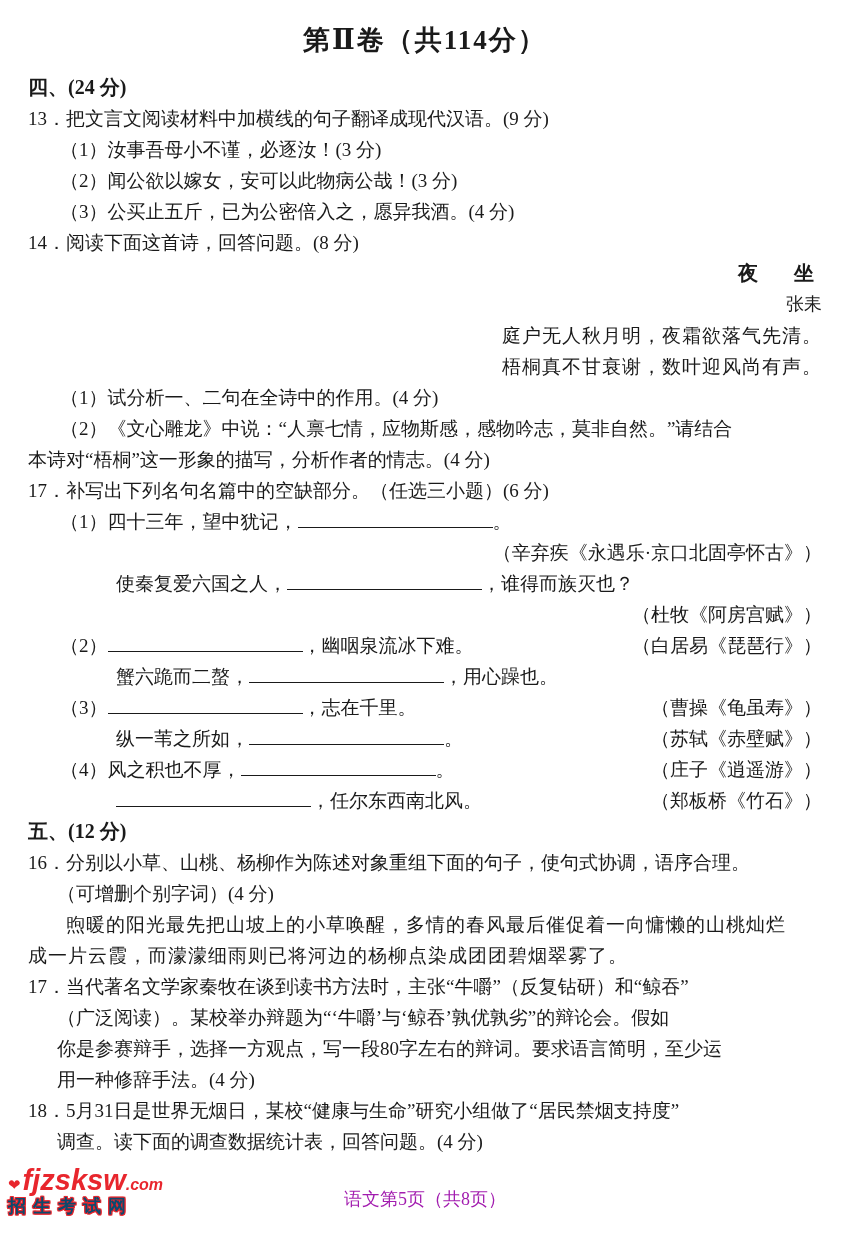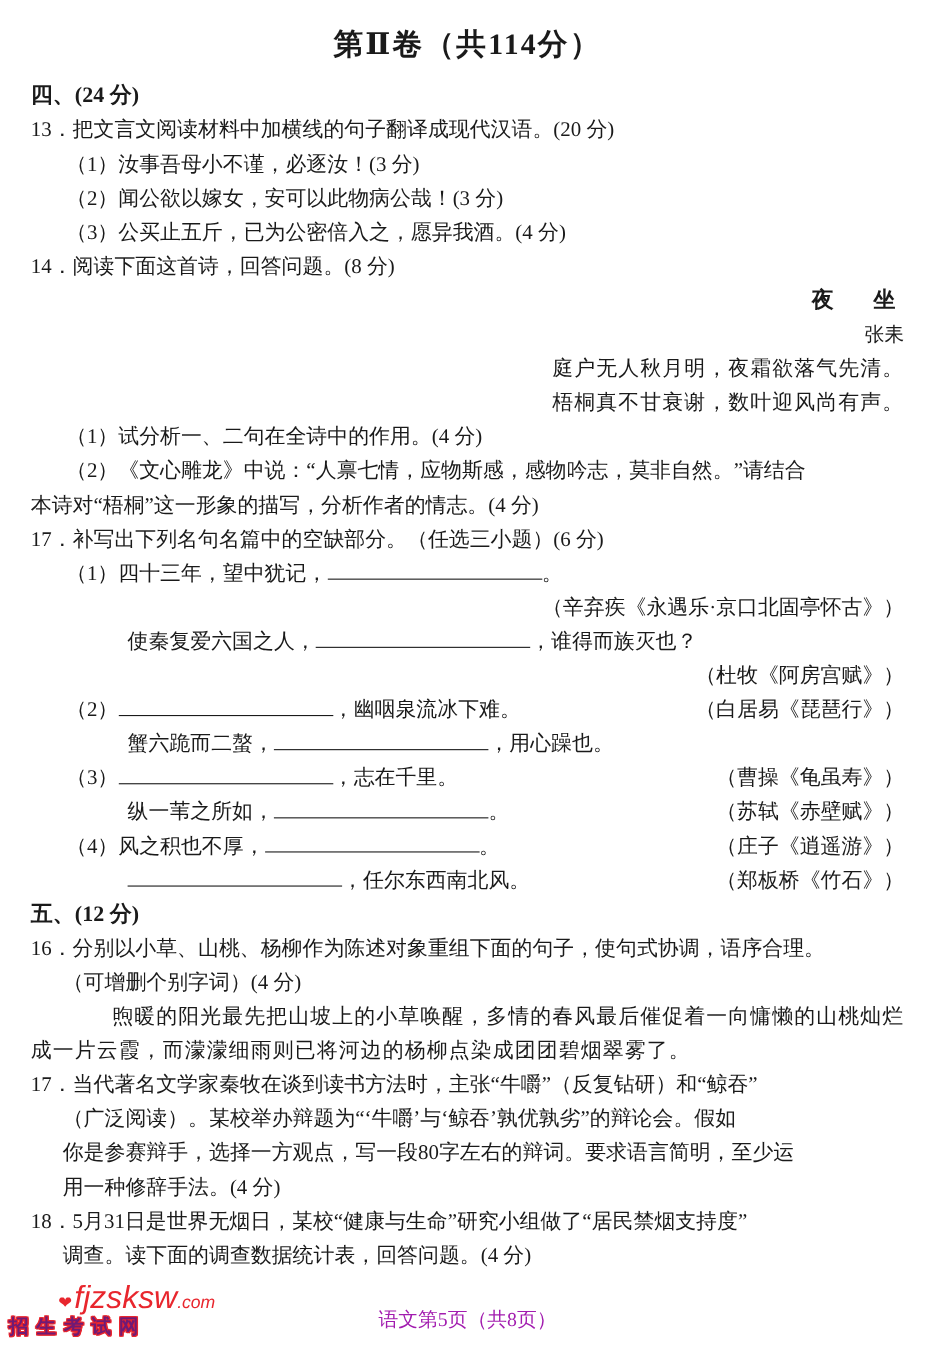--- a/index.html
+++ b/index.html
@@ -11,63 +11,63 @@
   .content { padding:16px 28px 0 28px; }
   .title {
     margin:6px 0 14px 0; text-align:center;
     font-size:27px; font-weight:700; letter-spacing:2px;
   }
   .line { font-size:19px; line-height:31px; white-space:nowrap; }
   .heading { font-weight:700; font-size:20px; }
   .l1 { padding-left:32px; }
   .l2 { padding-left:88px; }
   .hang { padding-left:29px; }
-  .indent2 { padding-left:38px;text-align:right; }
+  .indent2 { padding-left:38px; }
   .center { text-align:right; white-space:normal; }
   .poem-title { font-weight:700; font-size:20px; letter-spacing:8px; }
   .poem-author { font-size:18px; }
   .kai { letter-spacing:1px; }
   .row { display:flex; justify-content:space-between; align-items:baseline; }
   .src { text-align:right; }
   .src-line { text-align:right; white-space:nowrap; }
   .blank {
     display:inline-block; width:195px; height:2px;
     border-bottom:1.5px solid #1a1a1a; vertical-align:baseline;
   }
   .footer {
     position:absolute; left:0; right:0; bottom:22px;
     text-align:center; font-size:18px; color:#a21caf;
   }
   .watermark {
     position:absolute; left:8px; bottom:16px; line-height:1.1;
     font-family:"Liberation Sans","DejaVu Sans",sans-serif;
   }
-  .wm-top { color:#e8262d; font-weight:400; font-style:italic;margin-left:45px; }
+  .wm-top { color:#e8262d; font-weight:700; font-style:italic; }
   .wm-heart { font-size:15px; font-style:normal; margin-right:2px; }
   .wm-site { font-size:29px; }
   .wm-suffix { font-size:16px; }
   .wm-caption {
-    font-size:18px; font-weight:700; letter-spacing:7px; color:#701a75;
+    font-size:18px; font-weight:700; letter-spacing:7px; color:#0c4a6e;
     text-shadow:-1px -1px 0 #e8262d, 1px -1px 0 #e8262d,
                 -1px 1px 0 #e8262d, 1px 1px 0 #e8262d,
                 0 -1px 0 #e8262d, 0 1px 0 #e8262d,
                 -1px 0 0 #e8262d, 1px 0 0 #e8262d;
   }
 </style>
 </head>
 <body>
 
 <div class="page">
   <div class="content">
 
     <h1 class="title">第Ⅱ卷（共114分）</h1>
 
     <div class="line heading">四、(24 分)</div>
 
-    <div class="line">13．把文言文阅读材料中加横线的句子翻译成现代汉语。(20 分)</div>
+    <div class="line">13．把文言文阅读材料中加横线的句子翻译成现代汉语。(9 分)</div>
     <div class="line l1">（1）汝事吾母小不谨，必逐汝！(3 分)</div>
     <div class="line l1">（2）闻公欲以嫁女，安可以此物病公哉！(3 分)</div>
     <div class="line l1">（3）公买止五斤，已为公密倍入之，愿异我酒。(4 分)</div>
 
     <div class="line">14．阅读下面这首诗，回答问题。(8 分)</div>
     <div class="line center poem-title">夜　坐</div>
     <div class="line center poem-author">张耒</div>
     <div class="line center kai">庭户无人秋月明，夜霜欲落气先清。</div>
     <div class="line center kai">梧桐真不甘衰谢，数叶迎风尚有声。</div>
     <div class="line l1">（1）试分析一、二句在全诗中的作用。(4 分)</div>

